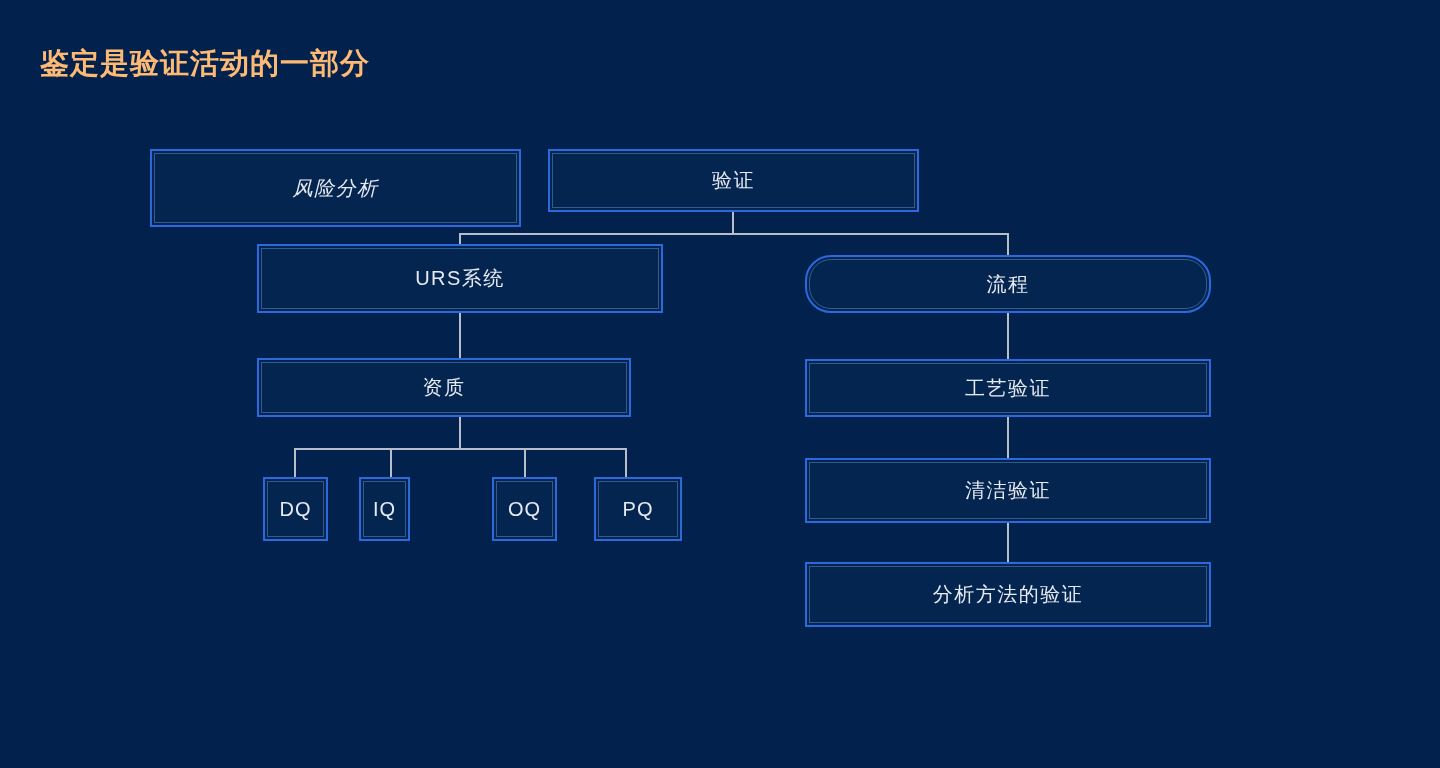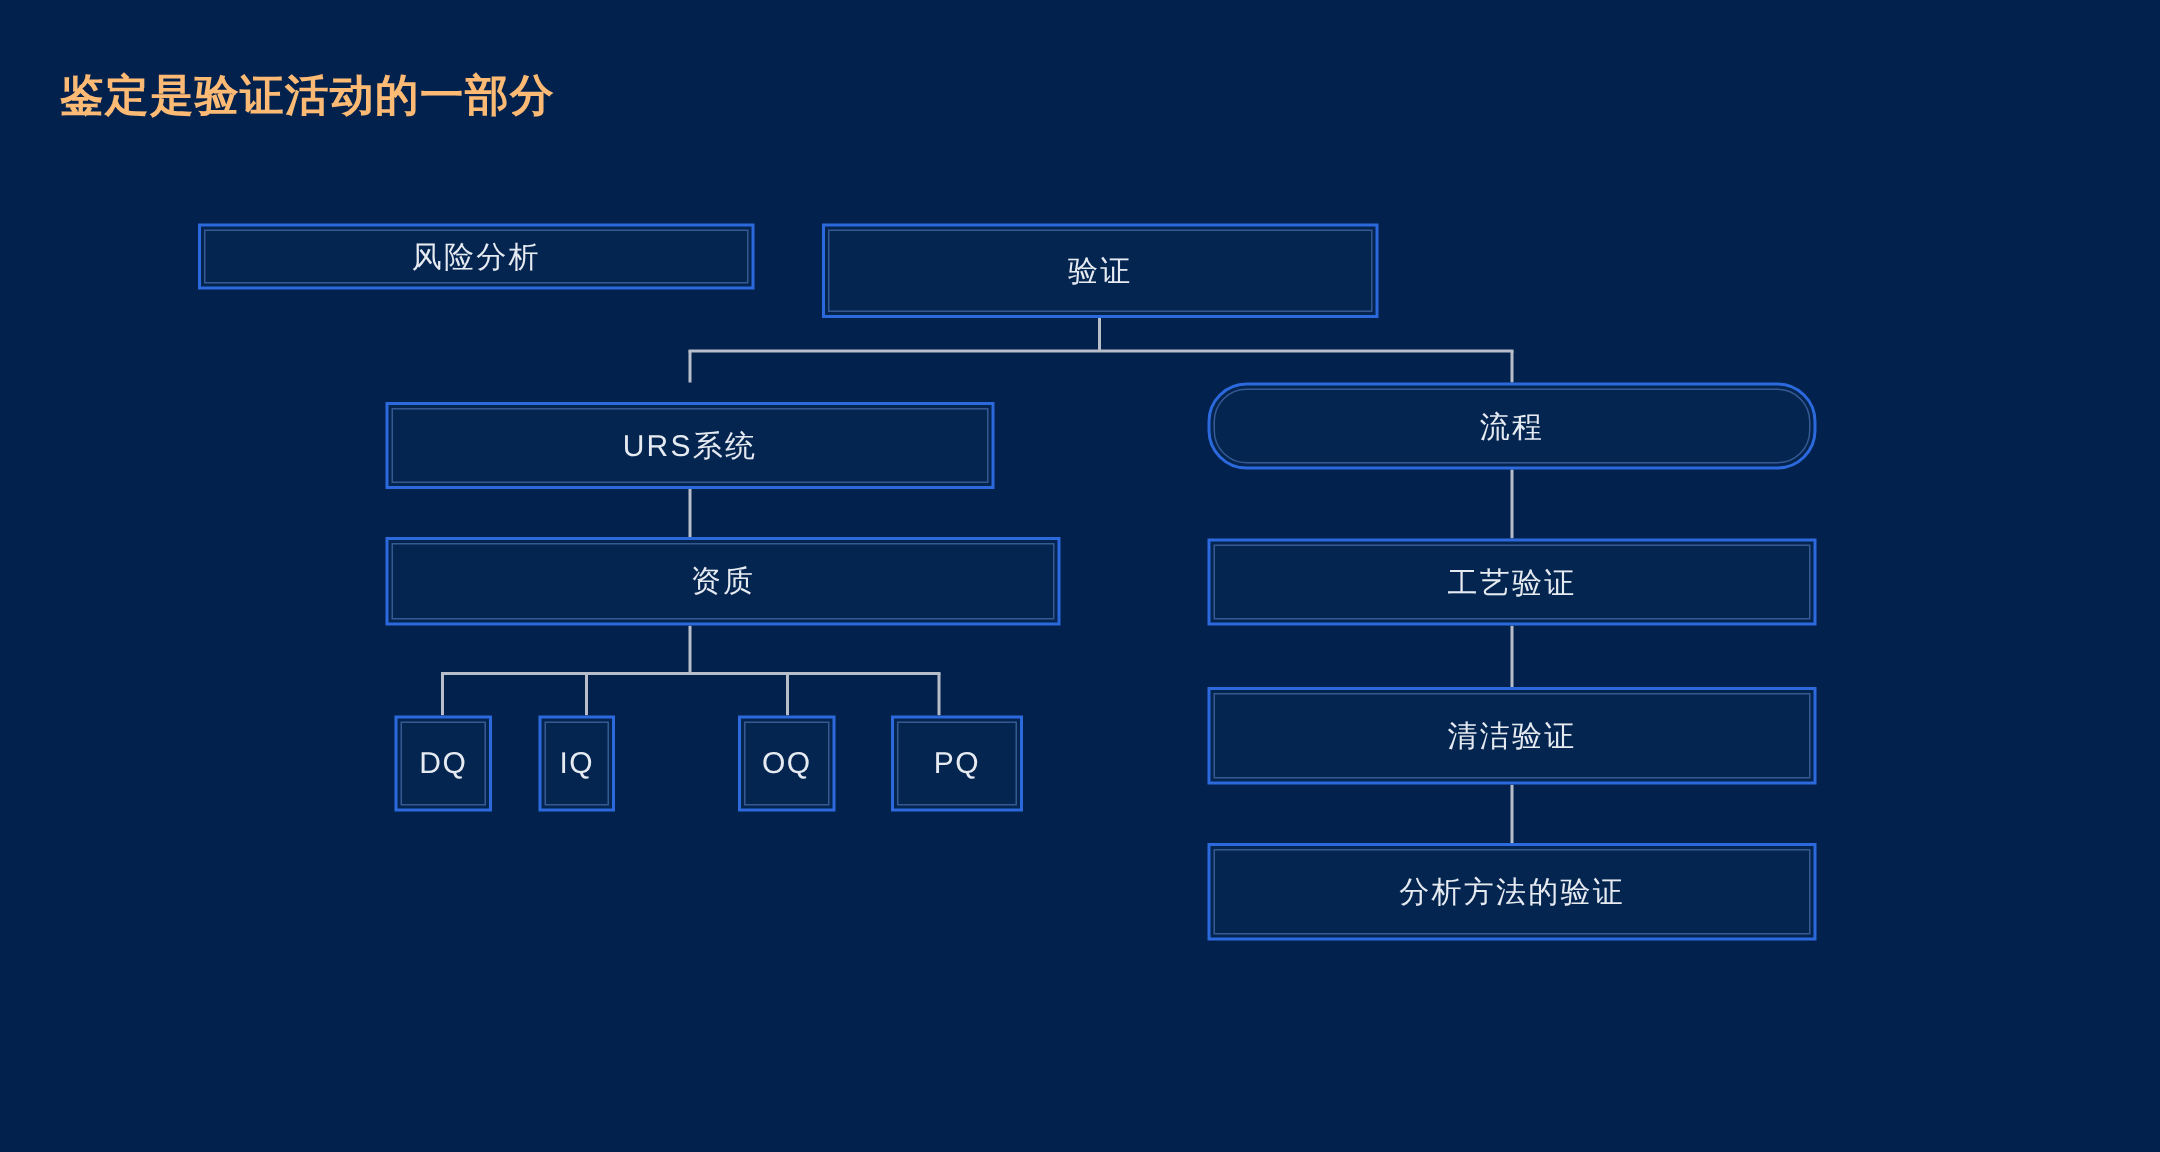--- a/index.html
+++ b/index.html
@@ -21,25 +21,25 @@
     color:#e6eaf1; font-size:20px; letter-spacing:1.5px; white-space:nowrap;
   }
   .box.small { font-size:20px; letter-spacing:1px; }
   .line { position:absolute; background:#b7bec9; }
   .footer {
     position:absolute; left:46px; top:705px;
     font-size:19.5px; color:#dde2eb; letter-spacing:0.2px;
   }
 
   
-  .b-risk   { left:132px; top:149px; width:371px; height:44px; }
+  .b-risk   { left:150px; top:149px; width:371px; height:78px;font-style:italic; }
   .b-valid  { left:548px; top:149px; width:371px; height:63px; }
-  .b-urs    { left:257px; top:268px; width:406px; height:58px; }
+  .b-urs    { left:257px; top:244px; width:406px; height:69px; }
   .b-proc   { left:805px; top:255px; width:406px; height:58px;border-radius:26px; }
-  .b-qual   { left:257px; top:358px; width:450px; height:59px; }
+  .b-qual   { left:257px; top:358px; width:374px; height:59px; }
   .b-pv     { left:805px; top:359px; width:406px; height:58px; }
   .b-cv     { left:805px; top:458px; width:406px; height:65px; }
   .b-amv    { left:805px; top:562px; width:406px; height:65px; }
   .b-dq     { left:263px; top:477px; width:65px;  height:64px; }
   .b-iq     { left:359px; top:477px; width:51px;  height:64px; }
   .b-oq     { left:492px; top:477px; width:65px;  height:64px; }
   .b-pq     { left:594px; top:477px; width:88px;  height:64px; }
 
   
   .l-valid-stub { left:732px;  top:212px; width:2px;   height:22px; }

